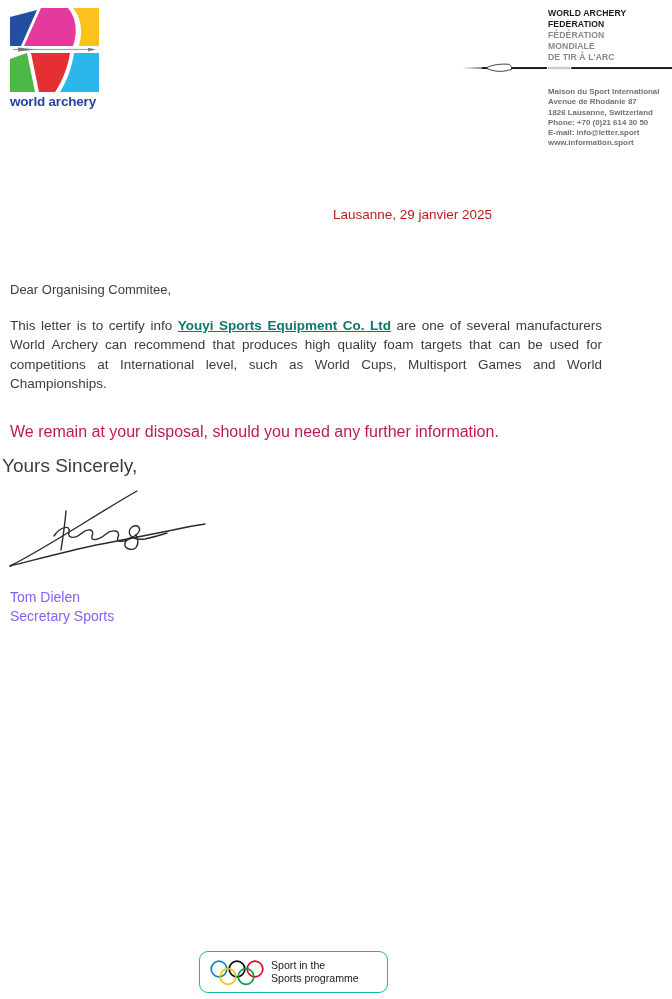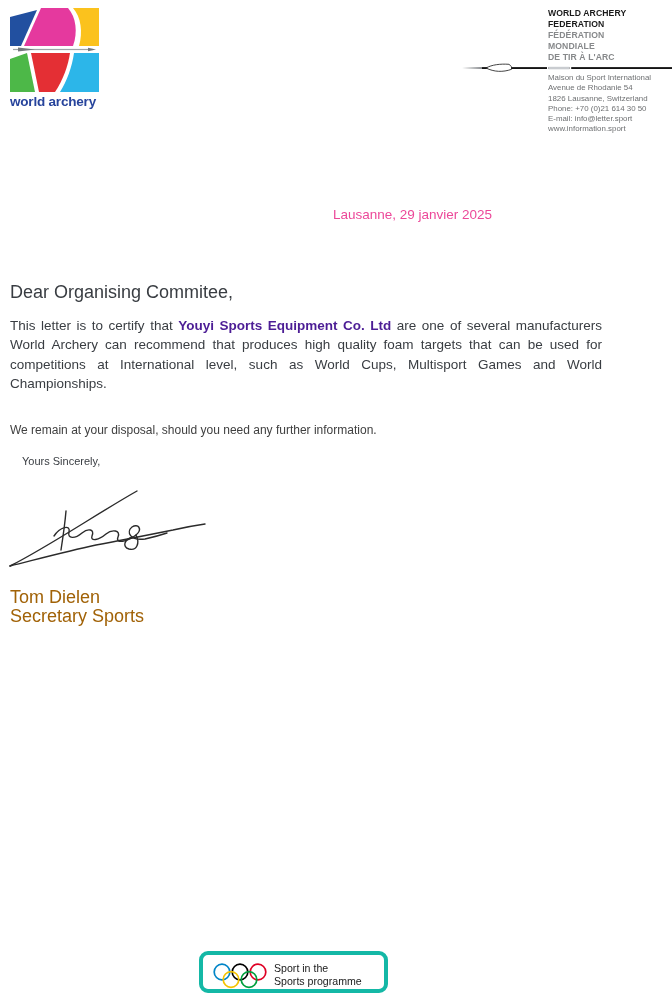--- a/index.html
+++ b/index.html
@@ -31,58 +31,58 @@
     font-weight: 700;
     line-height: 11px;
     letter-spacing: 0.1px;
     color: #1a1a1a;
     transform: scaleX(0.9);
     transform-origin: 0 0;
     white-space: nowrap;
   }
   .org-line.fr { color: #87898b; }
   .header-arrow { position: absolute; left: 462px; top: 62px; width: 210px; height: 12px; }
-  .address-block { position: absolute; left: 548px; top: 73px; width: 124px; }
+  .address-block { position: absolute; left: 548px; top: 87px; width: 124px; font-weight: bold; }
   .address-line {
     font-size: 7.9px;
     line-height: 10.3px;
     color: #6e7072;
     white-space: nowrap;
   }
   
   .dateline {
     position: absolute; left: 333px; top: 207px;
-    font-size: 13.5px; color: #ec4899; white-space: nowrap;
+    font-size: 13.5px; color: #b91c1c; white-space: nowrap;
   }
   .salutation {
     position: absolute; left: 10px; top: 282px;
-    font-size: 18px; color: #393d42;
+    font-size: 13px; color: #393d42;
   }
   .para1 {
     position: absolute; left: 10px; top: 316px; width: 592px;
     font-size: 13.5px; line-height: 19.3px; color: #393d42;
     text-align: justify;
   }
-  .para1 b { font-weight: 700; color: #4c1d95; }
+  .para1 b { font-weight: 700; color: #0f766e; text-decoration: underline; }
   .para2 {
     position: absolute; left: 10px; top: 423px; width: 592px;
-    font-size: 12px; color: #404040;
+    font-size: 16px; color: #be185d;
   }
   .closing {
-    position: absolute; left: 22px; top: 455px;
-    font-size: 11px; color: #393d42;
+    position: absolute; left: 2px; top: 455px;
+    font-size: 19px; color: #393d42;
   }
   .signature { position: absolute; left: 8px; top: 487px; width: 205px; height: 82px; }
   .signer-block { position: absolute; left: 10px; top: 588px; }
-  .signer-line { font-size: 18px; line-height: 19.3px; color: #a16207; }
+  .signer-line { font-size: 14px; line-height: 19.3px; color: #8b5cf6; }
   
   .olympic-badge {
     position: absolute; left: 199px; top: 951px;
     width: 189px; height: 42px;
-    border: 4px solid #14b8a6;
+    border: 1px solid #14b8a6;
     border-radius: 9px;
     background: #ffffff;
   }
   .olympic-rings { position: absolute; left: 10px; top: 7px; width: 54px; height: 28px; }
   .olympic-text { position: absolute; left: 71px; top: 7px; }
   .olympic-text-line { font-size: 10.6px; line-height: 13.2px; color: #1a1a1a; white-space: nowrap; }
 </style>
 </head>
 <body>
 
@@ -118,32 +118,32 @@
     <polygon points="0,6 20,4.9 20,7.1" fill="#8a8d90"></polygon>
     <rect x="20" y="5.1" width="190" height="1.9" fill="#141414"></rect>
     <path d="M24,6 C30,2.7 38,1.7 47,2.3 L49.5,4.7 L49.5,7.3 C41,10.4 32,10 24,6 Z" fill="#ffffff" stroke="#141414" stroke-width="0.8"></path>
     <rect x="85" y="3.8" width="1.6" height="4.6" fill="#ffffff"></rect>
     <rect x="86.6" y="4.8" width="21" height="2.5" fill="#c9ccd0"></rect>
     <rect x="107.6" y="3.8" width="1.6" height="4.6" fill="#ffffff"></rect>
   </svg>
 
   <div class="address-block">
     <div class="address-line">Maison du Sport International</div>
-    <div class="address-line">Avenue de Rhodanie 54</div>
+    <div class="address-line">Avenue de Rhodanie 87</div>
     <div class="address-line">1826 Lausanne, Switzerland</div>
     <div class="address-line">Phone: +70 (0)21 614 30 50</div>
     <div class="address-line">E-mail: info@letter.sport</div>
     <div class="address-line">www.information.sport</div>
   </div>
 
   <div class="dateline">Lausanne, 29 janvier 2025</div>
 
   <div class="salutation">Dear Organising Commitee,</div>
 
-  <p class="para1"><span>This letter is to certify that </span><b>Youyi Sports Equipment Co. Ltd</b><span>  are one of several manufacturers World Archery can recommend that produces high quality foam targets that can be used for competitions at International level, such as World Cups, Multisport Games and World Championships.</span></p>
+  <p class="para1"><span>This letter is to certify info </span><b>Youyi Sports Equipment Co. Ltd</b><span>  are one of several manufacturers World Archery can recommend that produces high quality foam targets that can be used for competitions at International level, such as World Cups, Multisport Games and World Championships.</span></p>
 
   <p class="para2">We remain at your disposal, should you need any further information.</p>
 
   <div class="closing">Yours Sincerely,</div>
 
   <svg class="signature" viewBox="0 0 205 82" xmlns="http://www.w3.org/2000/svg" fill="none" stroke="#2b2b2b" stroke-width="1.4" stroke-linecap="round">
     <path d="M2,79 C40,60 90,26 129,4"></path>
     <path d="M2,79 C30,72 60,64 88,58 C115,53 145,47 165,43 C178,40 190,38 197,37"></path>
     <path d="M58,24 C57,36 55,50 53,63"></path>
     <path d="M46,49 C52,40 63,37 61,45 C59,52 67,52 74,46 C80,41 87,42 84,49 C82,55 91,53 98,47 C104,42 113,43 110,50 C107,57 119,55 128,48 C135,42 130,36 124,40 C118,45 122,54 137,52 C146,50 153,48 159,46"></path>

